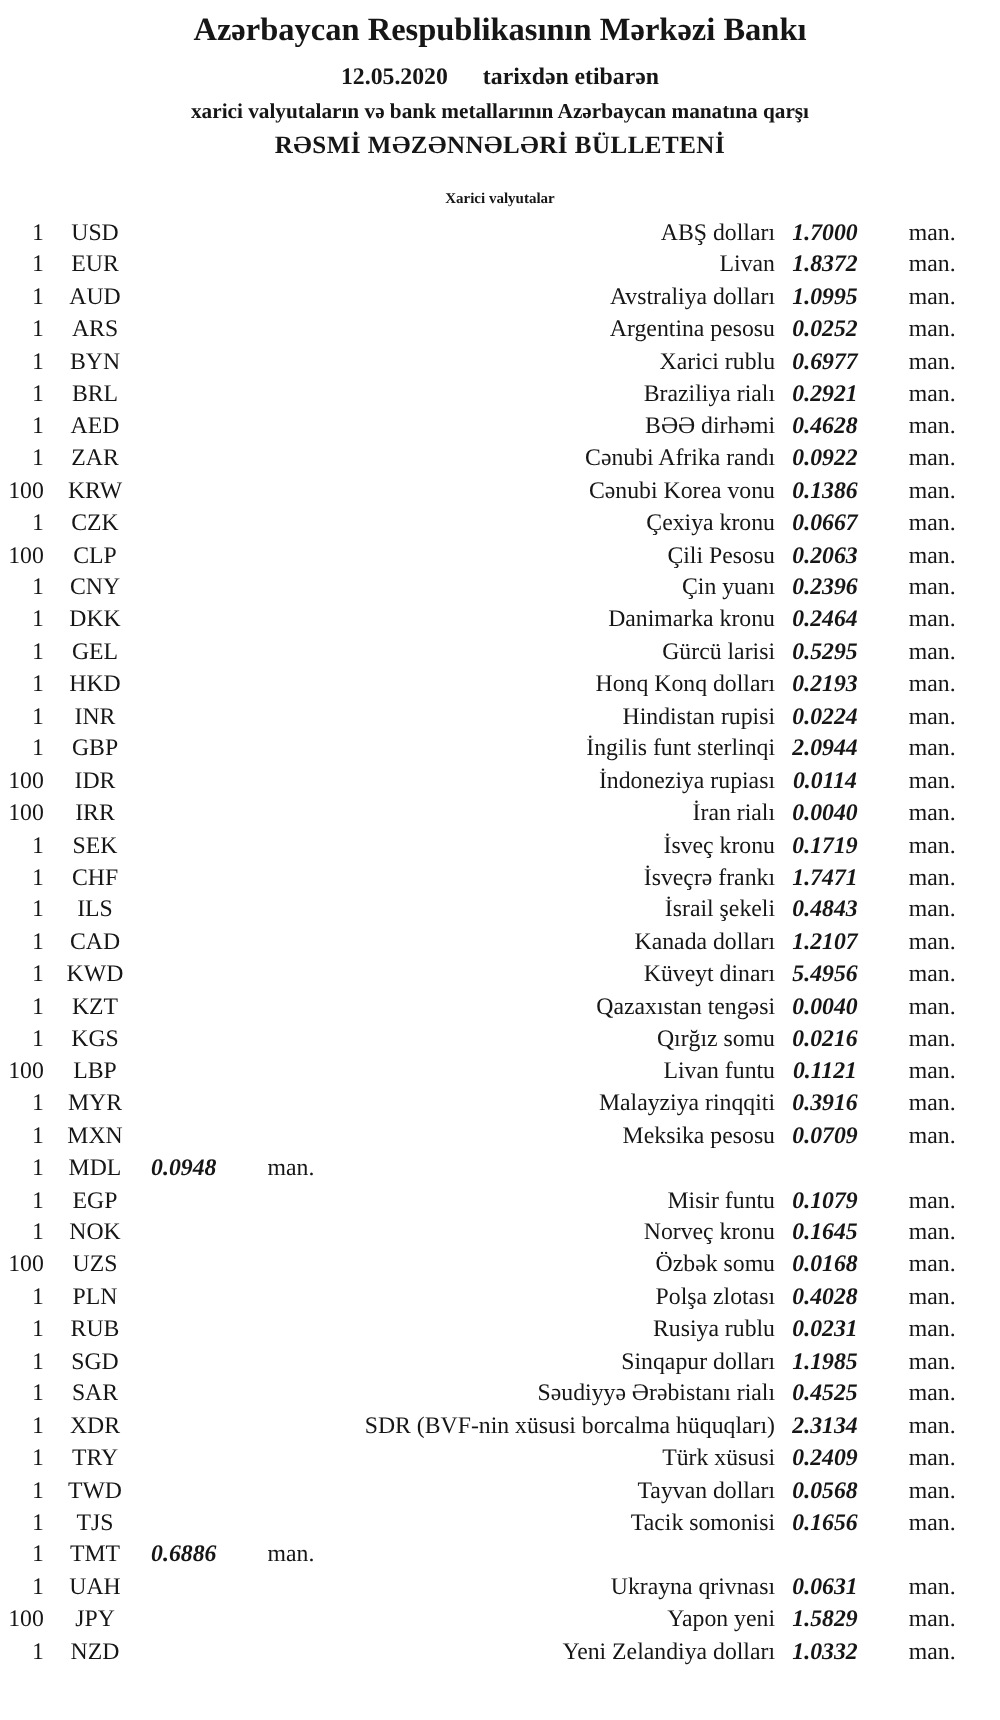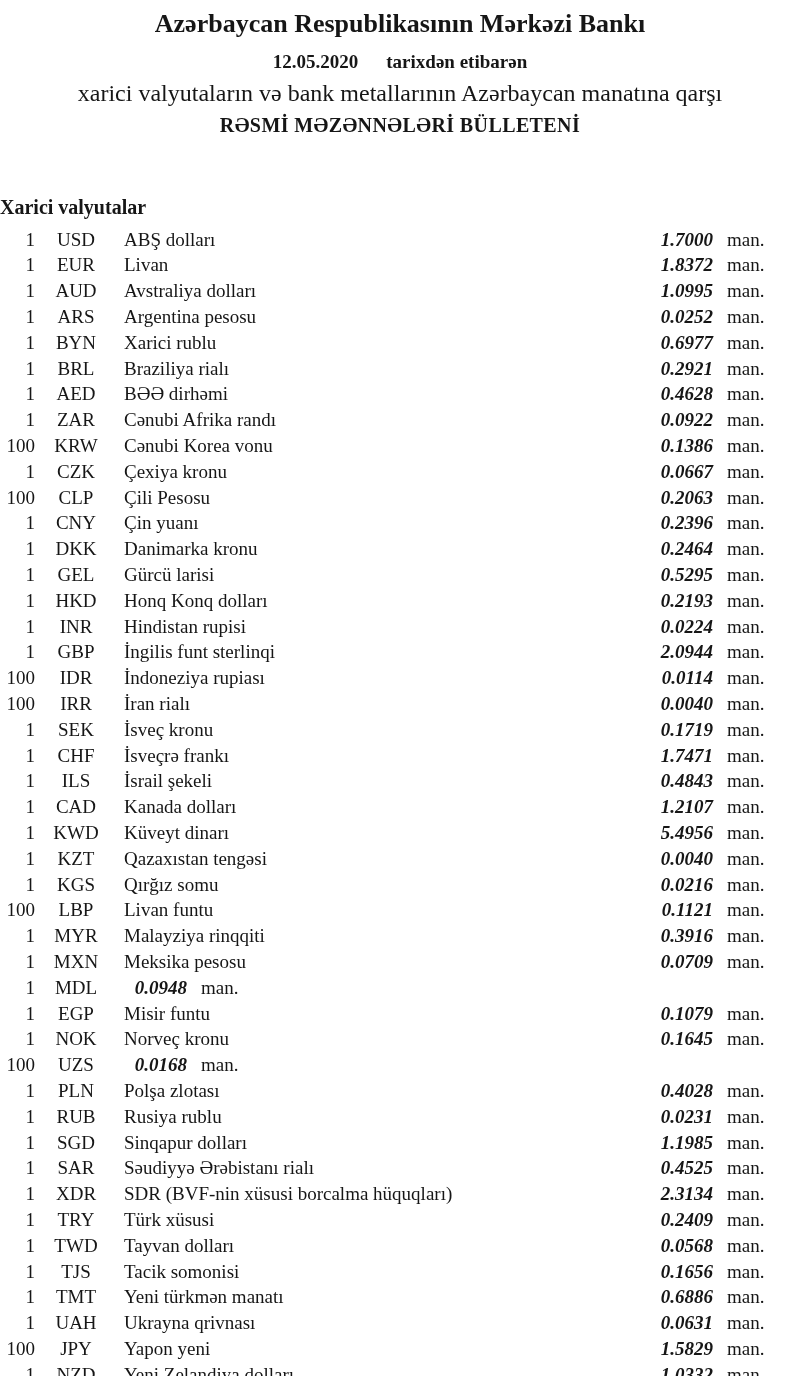--- a/index.html
+++ b/index.html
@@ -22,36 +22,37 @@
   }
   .date-line {
     margin-top: 12px;
     font-size: 19px;
     font-weight: bold;
     line-height: 1.2;
   }
   .date-line .date-value { margin-right: 28px; }
   .subject-line {
     margin-top: 5px;
-    font-size: 24px;
-    font-weight: normal;
+    font-size: 17px;
+    font-weight: bold;
     line-height: 1.2;
   }
   .bulletin-title {
     margin-top: 5px;
     font-size: 20px;
     font-weight: bold;
     letter-spacing: 0.4px;
     line-height: 1.2;
     text-align: center;
   }
 
   .section-title {
-    margin-top: 58px;
-    font-size: 20px;
+    margin-top: 23px;
+    text-align: center;
+    font-size: 12px;
     font-weight: bold;
     line-height: 1.2;
   }
 
   .currency-table {
     margin-top: 8px;
     width: 800px;
   }
   .row {
     display: flex;
@@ -69,31 +70,32 @@
   }
   .row .code {
     width: 62px;
     text-align: center;
     flex: none;
   }
   .row .name {
     flex: 1 1 auto;
     margin-left: 17px;
     overflow: hidden;
+    text-align: right;
   }
   .row .rate {
     width: 80px;
-    text-align: right;
+    text-align: center;
     font-weight: bold;
     font-style: italic;
     flex: none;
   }
   .row .unit {
     width: 43px;
-    margin-left: 14px;
+    margin-left: 27px;
     text-align: left;
     flex: none;
   }
 </style>
 </head>
 <body>
 
 <div class="page">
 
   <div class="header">
@@ -359,20 +361,21 @@
     <span class="qty">1</span>
     <span class="code">NOK</span>
     <span class="name">Norveç kronu</span>
     <span class="rate">0.1645</span>
     <span class="unit">man.</span>
   </div>
 
   <div class="row">
     <span class="qty">100</span>
     <span class="code">UZS</span>
+    <span class="name">Özbək somu</span>
     <span class="rate">0.0168</span>
     <span class="unit">man.</span>
   </div>
 
   <div class="row">
     <span class="qty">1</span>
     <span class="code">PLN</span>
     <span class="name">Polşa zlotası</span>
     <span class="rate">0.4028</span>
     <span class="unit">man.</span>
@@ -430,21 +433,20 @@
     <span class="qty">1</span>
     <span class="code">TJS</span>
     <span class="name">Tacik somonisi</span>
     <span class="rate">0.1656</span>
     <span class="unit">man.</span>
   </div>
 
   <div class="row">
     <span class="qty">1</span>
     <span class="code">TMT</span>
-    <span class="name">Yeni türkmən manatı</span>
     <span class="rate">0.6886</span>
     <span class="unit">man.</span>
   </div>
 
   <div class="row">
     <span class="qty">1</span>
     <span class="code">UAH</span>
     <span class="name">Ukrayna qrivnası</span>
     <span class="rate">0.0631</span>
     <span class="unit">man.</span>

